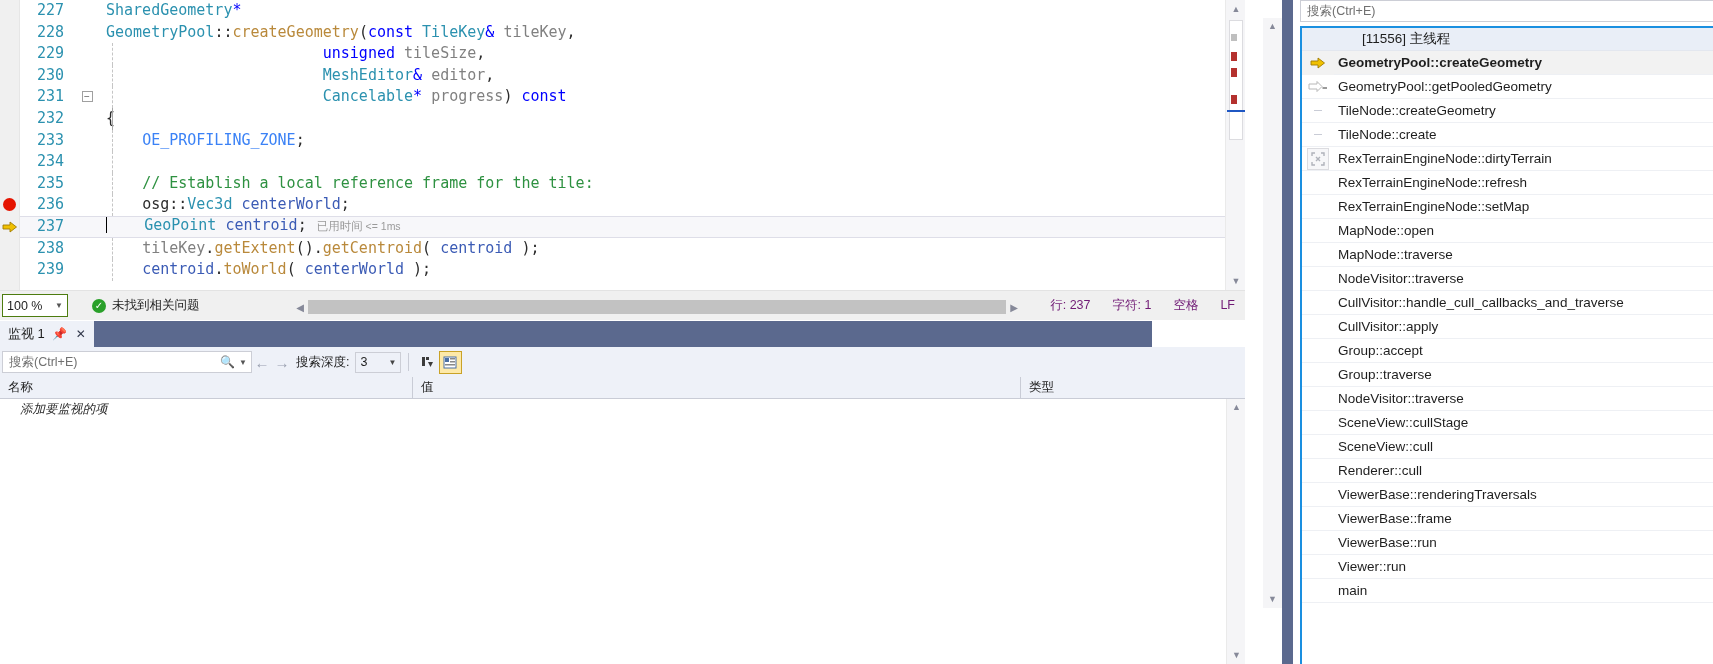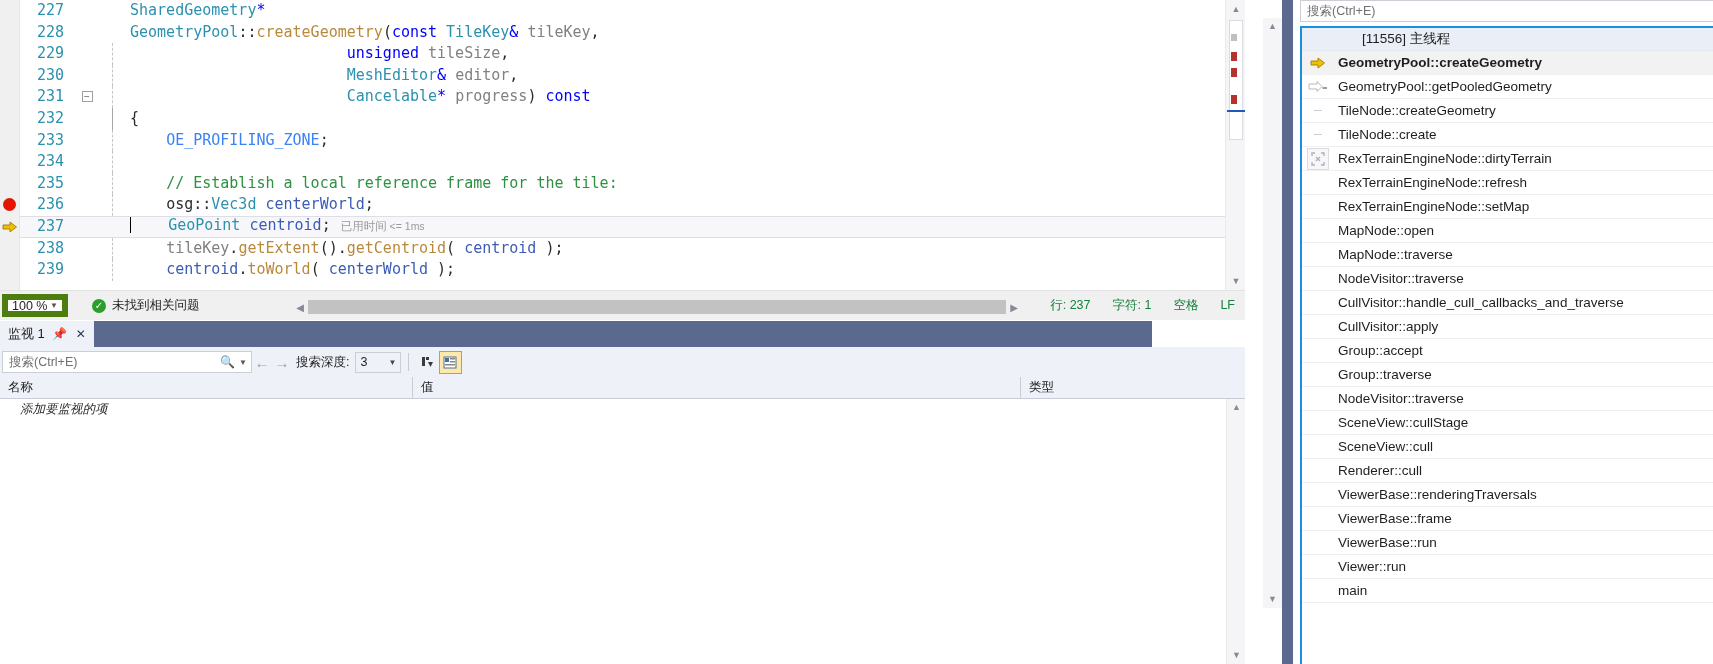--- a/index.html
+++ b/index.html
@@ -84,21 +84,21 @@
     left: 92px; top: 0;
     width: 0; height: 21.6px;
     border-left: 1px dashed #c5c5c5;
   }
   .vbar {
     position: absolute;
     left: 92px; top: 0;
     width: 0; height: 21.6px;
     border-left: 1px solid #a6a6a6;
   }
-  .ctext { flex: 1 1 auto; padding-left: 8px; margin-left: 24px; }
+  .ctext { flex: 1 1 auto; padding-left: 8px; }
 
   .current-line {
     background: #f7f7fa;
     border-top: 1px solid #dedee8;
     border-bottom: 1px solid #dedee8;
   }
   .caret {
     display:inline-block;
     width: 1px; height: 16px;
     background: #000;
@@ -165,21 +165,21 @@
     position: absolute; left: 0; bottom: 0;
     width: 1245px; height: 30px;
     background: #f0f0f0;
     border-top: 1px solid #e3e3e3;
     display: flex; align-items: center;
     font-size: 12.5px; color: #1e1e1e;
   }
   #zoom-combo {
     width: 66px; height: 23px; margin-left: 2px;
     background: #ffffff;
-    border: 6px solid #4d7c0f;
+    border: 1px solid #4d7c0f;
     display: flex; align-items: center; justify-content: space-between;
     padding: 0 4px;
     font-size: 12.5px;
   }
   #zoom-combo .cv { color: #1e1e1e; }
   #zoom-combo .cc { color: #555; font-size: 8px; }
   .status-ok {
     display: flex; align-items: center; gap: 6px;
     margin-left: 24px;
   }
@@ -193,21 +193,21 @@
     width: 730px; height: 18px;
     display: flex; align-items: center;
   }
   #hscroll-wrap .arrowL, #hscroll-wrap .arrowR {
     width: 16px; text-align: center; color: #868999; font-size: 10px;
   }
   #hthumb {
     flex: 1 1 auto; height: 14px;
     background: #c2c2c2;
   }
-  .st-item { margin-left: 22px; font-size: 12.5px; color: #15803d; }
+  .st-item { margin-left: 22px; font-size: 12.5px; color: #701a75; }
   #st-right { position:absolute; right: 10px; bottom:0; height:30px; display:flex; align-items:center; }
 
   
   #watch-pane {
     position: absolute; left: 0; top: 321px;
     width: 1245px; height: 343px;
     background: #ffffff;
   }
   #watch-tabstrip {
     position: absolute; left: 0; top: 0;

